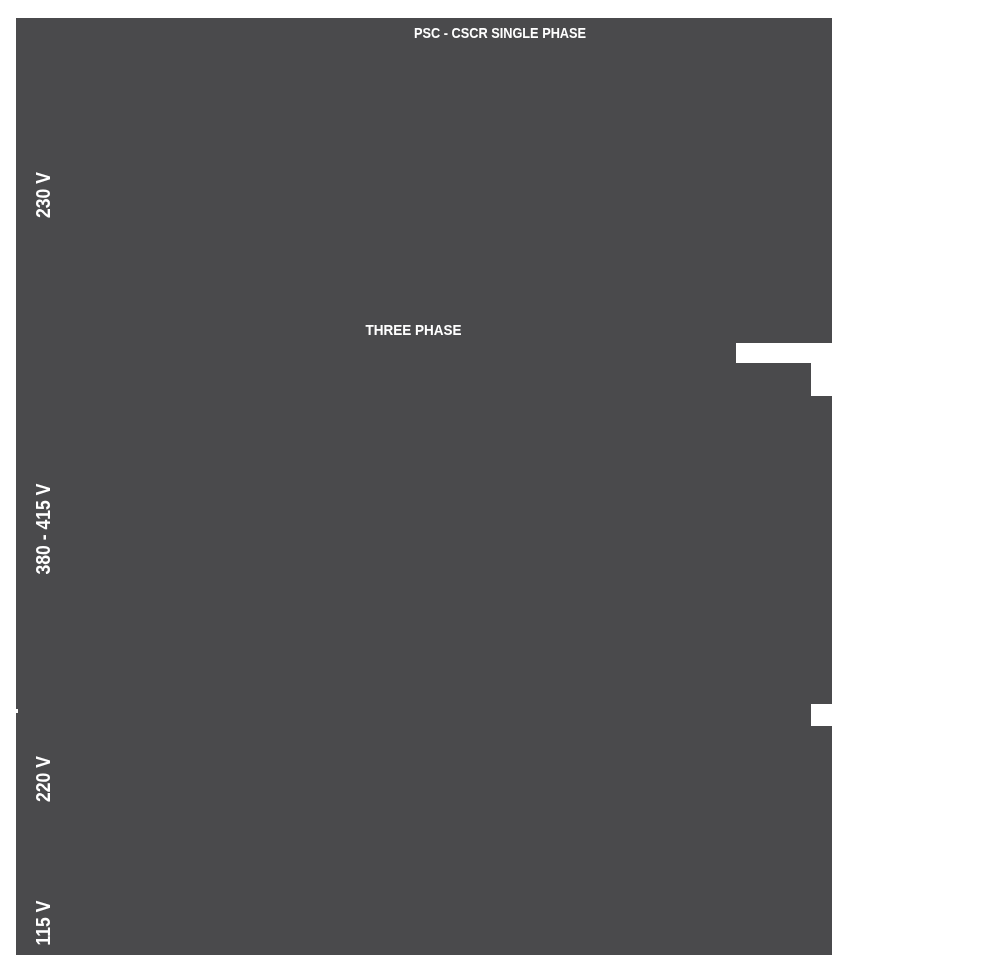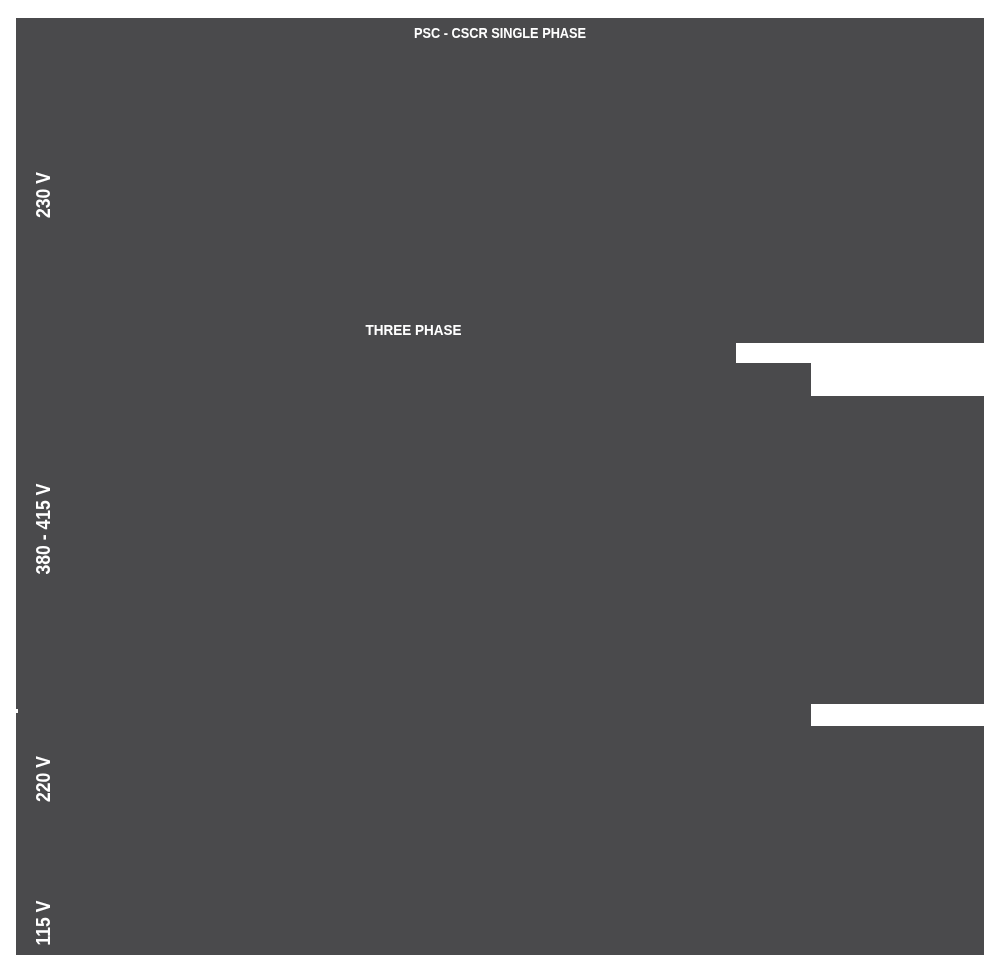--- a/index.html
+++ b/index.html
@@ -8,21 +8,21 @@
     background: #ffffff;
     font-family: "Liberation Sans", sans-serif;
   }
   :root {
     --region-fill: #4a4a4c;
     --label-color: #ffffff;
     --bg-color: #ffffff;
   }
   .figure {
     position: relative;
-    width: 1000px;
+    width: 832px;
     height: 961px;
     background: var(--bg-color);
     overflow: hidden;
   }
   .silhouette-svg {
     position: absolute;
     left: 0;
     top: 0;
     width: 1000px;
     height: 961px;

